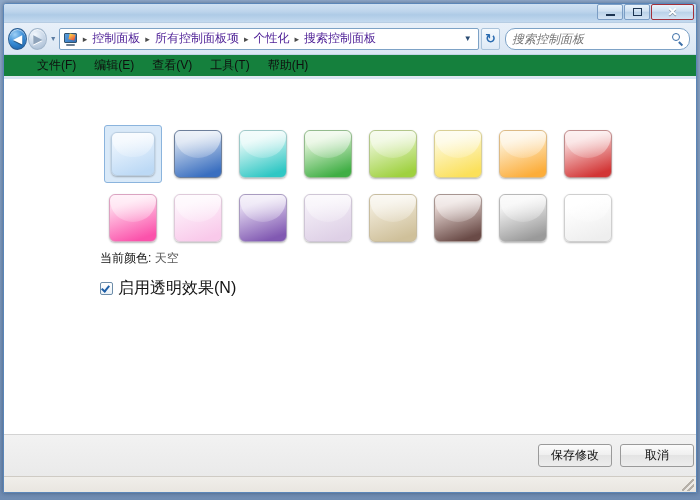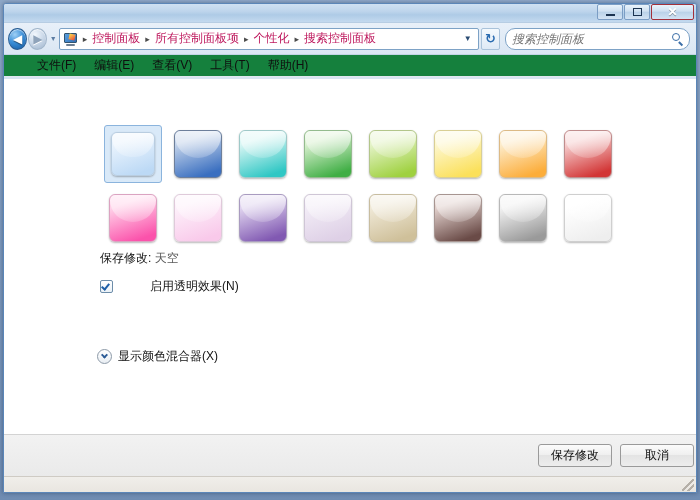--- a/index.html
+++ b/index.html
@@ -118,21 +118,21 @@
     position:absolute; left:3px; bottom:0px; width:9px; height:2px;
     background:#6d7f92; border-radius:1px;
   }
   .cp-icon .mk {
     position:absolute; left:6px; top:2px; width:6px; height:6px;
     background: linear-gradient(135deg,#ffe24a 0%, #e8453c 100%);
     transform: rotate(12deg);
   }
   .crumbs { display:flex; align-items:center; flex:1 1 auto; overflow:hidden; white-space:nowrap; }
   .crumb {
-    font-size: 12px; color: #be185d;
+    font-size: 12px; color: #4c1d95;
     padding: 2px 3px;
     cursor: default;
   }
   .sep { color:#4a4a4a; font-size: 9px; padding: 0 2px; }
   .addr-drop {
     width: 16px; height: 20px;
     display:flex; align-items:center; justify-content:center;
     color:#2a4c73; font-size: 8px;
     flex: 0 0 auto;
     cursor: default;
@@ -266,21 +266,21 @@
     margin-right: 5px;
     cursor: default;
   }
   .cbox .tick {
     position: absolute; left: 2px; top: 1px;
     width: 5px; height: 8px;
     border: solid #1e5fa8;
     border-width: 0 2px 2px 0;
     transform: rotate(40deg);
   }
-  .cblabel { font-size: 12px; color: #121212; margin-left: 32px; }
+  .cblabel { font-size: 16px; color: #121212; }
 
   
   .sliderrow {
     position: absolute; left: 96px; top: 232px;
     display: flex; align-items: center;
     width: 320px;
   }
   .sliderlabel { font-size: 12px; color: #121212; width: 96px; }
   .track-wrap { position: relative; flex: 1 1 auto; height: 20px; }
   .track {
@@ -510,38 +510,32 @@
           </div>
         </div>
         <div class="sw-cell">
           <div class="sw" style="background: linear-gradient(160deg, rgb(255, 255, 255) 0%, rgb(255, 255, 255) 22%, rgb(238, 238, 238) 88%); border-color: rgb(207, 207, 207);">
             <span class="gloss"></span>
           </div>
         </div>
       </div>
 
     <div class="curcolor">
-      <span>保存修改:</span>
+      <span>当前颜色:</span>
       <span class="val">天空</span>
     </div>
 
     <div class="cbrow">
       <span class="cbox">
         <span class="tick"></span>
       </span>
       <span class="cblabel">启用透明效果(N)</span>
     </div>
 
 
-    <div class="exprow">
-      <span class="chev">
-          <i></i>
-        </span>
-      <span class="explabel">显示颜色混合器(X)</span>
-    </div>
 
   </div>
 
   <div class="cmdbar">
     <div class="btn">保存修改</div>
     <div class="btn">取消</div>
   </div>
 
   <div class="statusbar">
     <span class="grip"></span>

